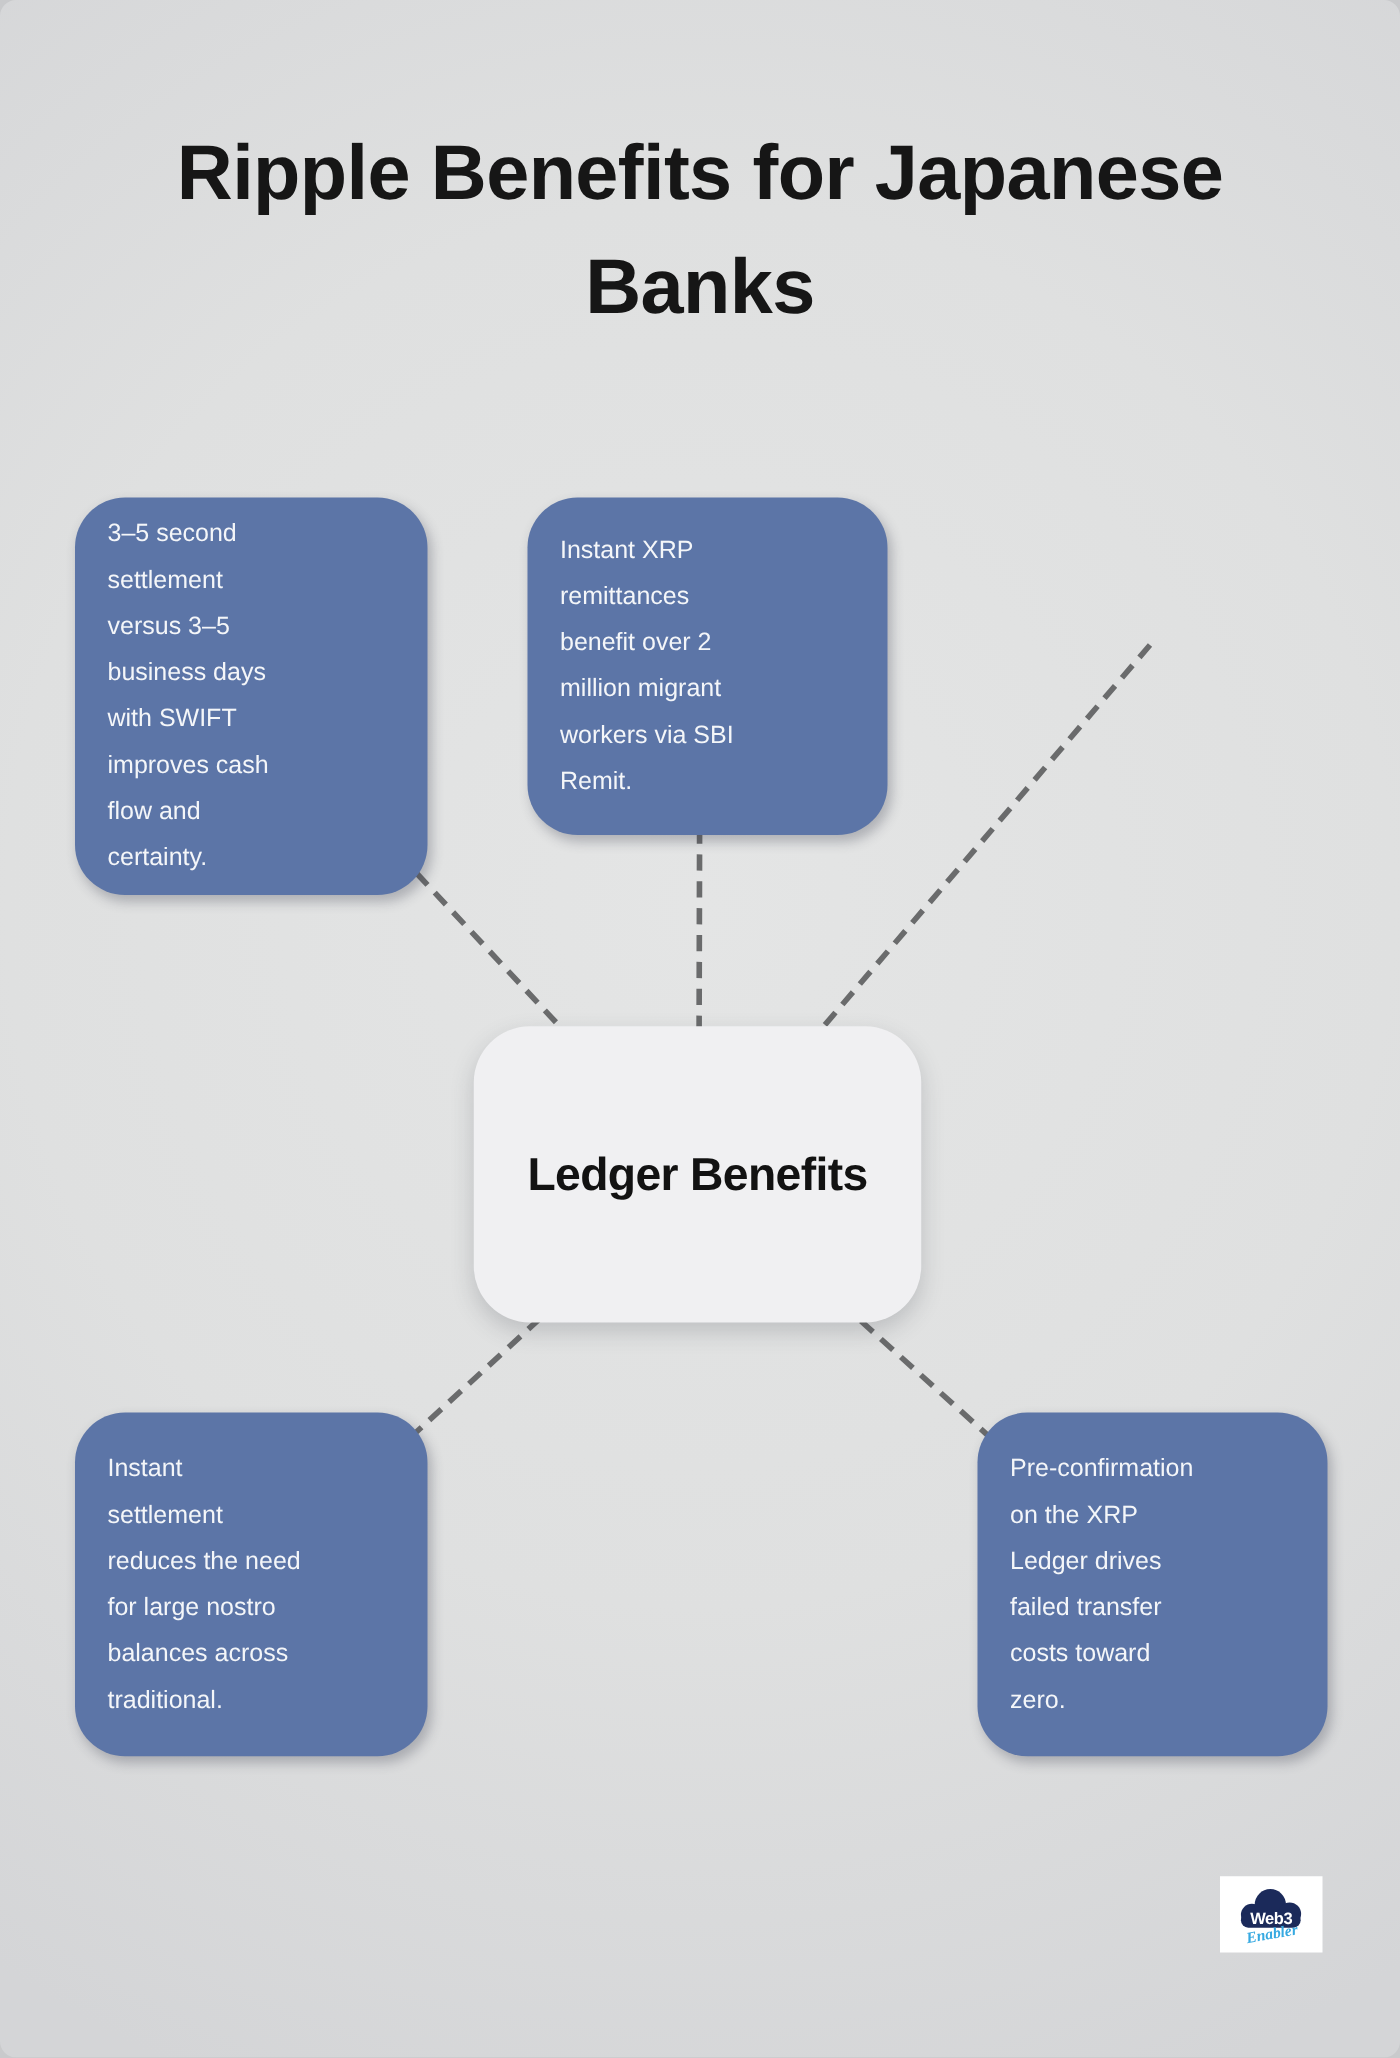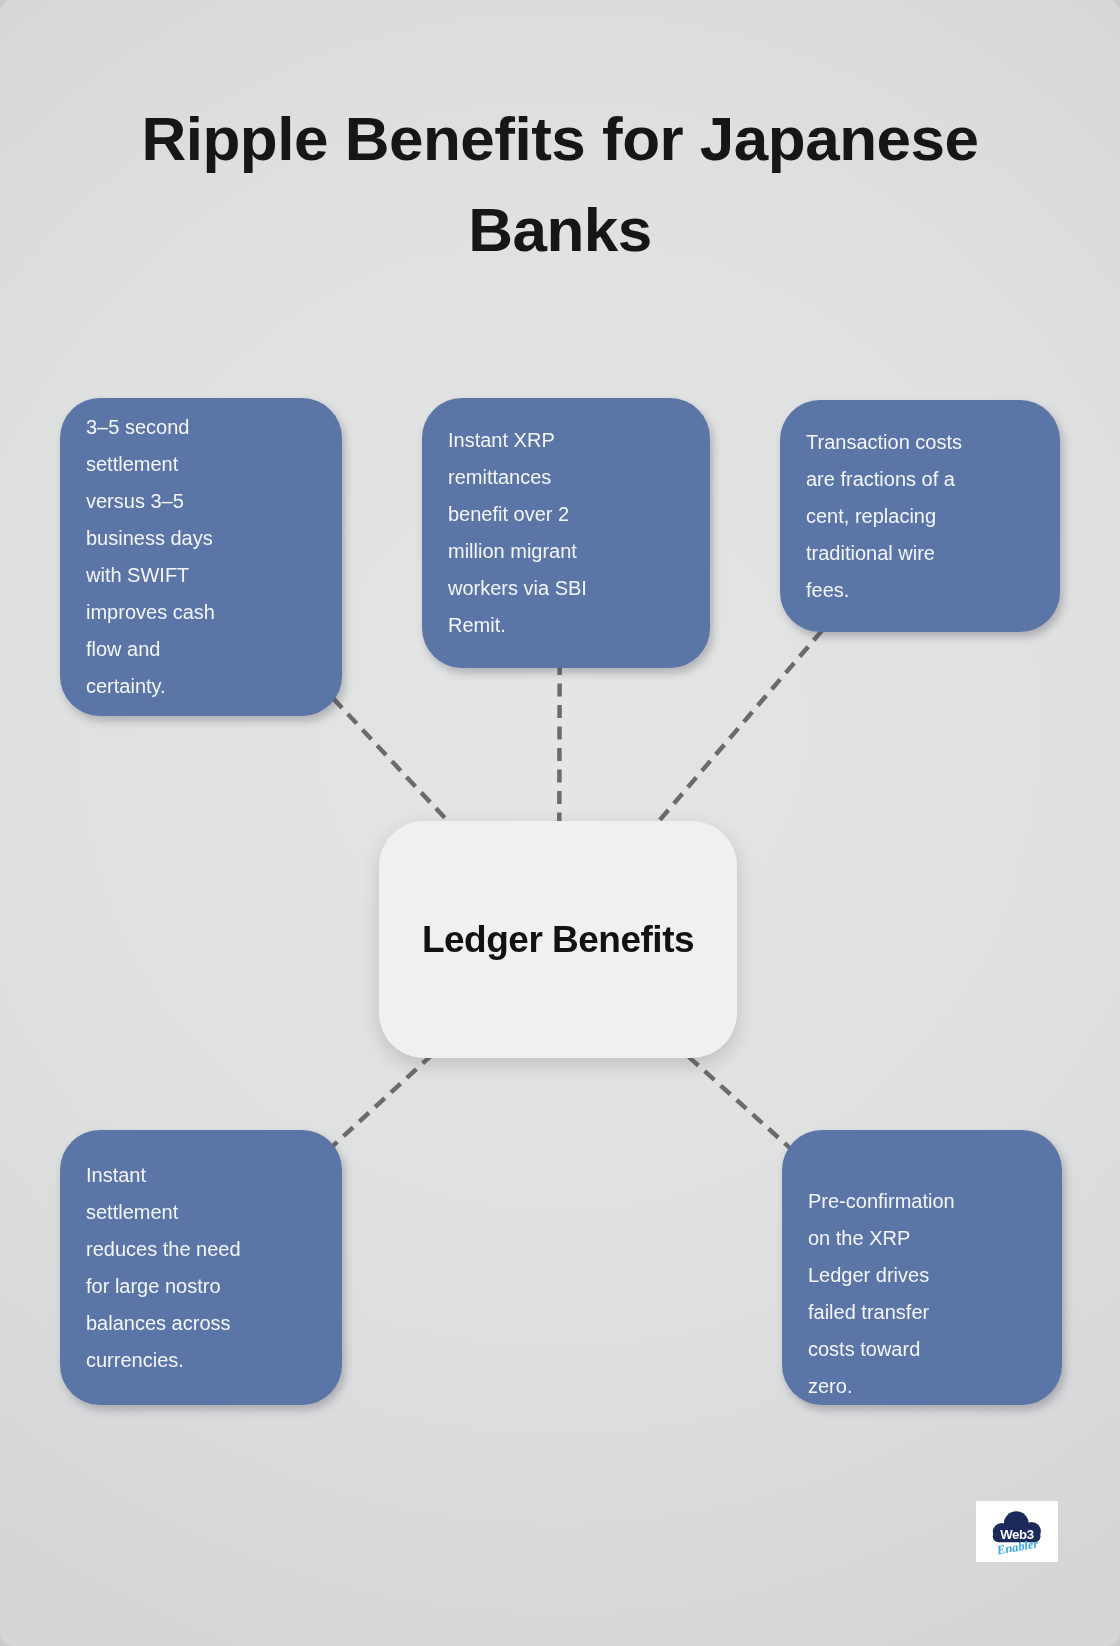--- a/index.html
+++ b/index.html
@@ -57,21 +57,21 @@
     color: #f4f6f9;
     font-size: 20px;
     line-height: 37px;
     white-space: pre-line;
   }
 
   .node-tl { left: 60px;  top: 398px;  width: 282px; height: 318px; }
   .node-tm { left: 422px; top: 398px;  width: 288px; height: 270px; }
   .node-tr { left: 780px; top: 400px;  width: 280px; height: 232px; }
   .node-bl { left: 60px;  top: 1130px; width: 282px; height: 275px; }
-  .node-br { left: 782px; top: 1130px; width: 280px; height: 275px; align-items: flex-end; }
+  .node-br { left: 782px; top: 1130px; width: 280px; height: 275px; }
 
   .center-node {
     position: absolute;
     z-index: 2;
     left: 379px; top: 821px;
     width: 358px; height: 237px;
     background: #f0f0f2;
     border-radius: 45px;
     box-shadow: 0 7px 18px rgba(70,72,82,0.22);
     display: flex;
@@ -122,35 +122,28 @@
 
   <div class="node node-tm">
     <div class="node-text">Instant XRP
 remittances
 benefit over 2
 million migrant
 workers via SBI
 Remit.</div>
   </div>
 
-  <div class="node node-tr">
-    <div class="node-text">Transaction costs
-are fractions of a
-cent, replacing
-traditional wire
-fees.</div>
-  </div>
 
   <div class="node node-bl">
     <div class="node-text">Instant
 settlement
 reduces the need
 for large nostro
 balances across
-currencies.</div>
+traditional.</div>
   </div>
 
   <div class="node node-br">
     <div class="node-text">Pre-confirmation
 on the XRP
 Ledger drives
 failed transfer
 costs toward
 zero.</div>
   </div>

